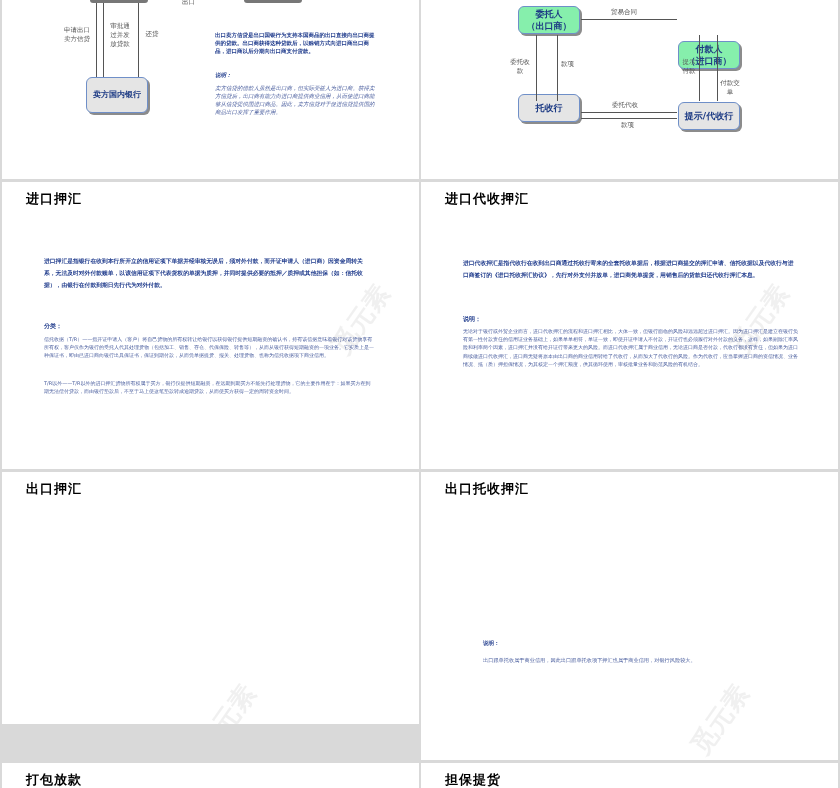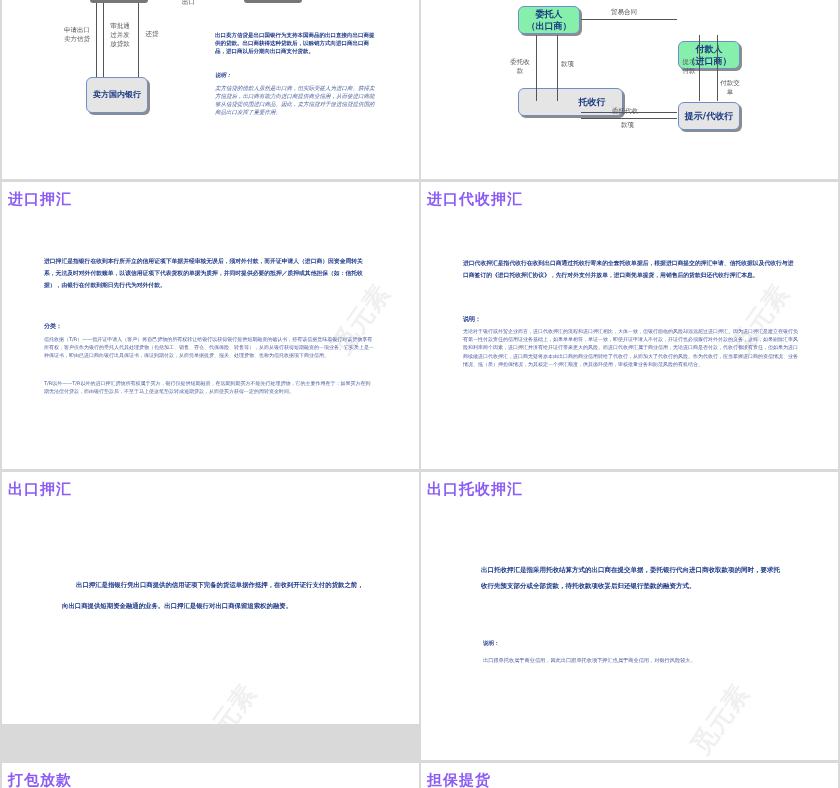--- a/index.html
+++ b/index.html
@@ -6,21 +6,21 @@
   body{width:840px;height:788px;background:#d9d9d9;position:relative;overflow:hidden;font-family:"DejaVu Sans","Liberation Sans",sans-serif;}
   .slide{position:absolute;background:#fff;overflow:hidden;}
   .s1{left:2px;top:0;width:417px;height:179px;}
   .s2{left:421px;top:0;width:417px;height:179px;}
   .s3{left:2px;top:182px;width:417px;height:287px;}
   .s4{left:421px;top:182px;width:417px;height:287px;}
   .s5{left:2px;top:472px;width:417px;height:252px;}
   .s6{left:421px;top:472px;width:417px;height:288px;}
   .s7{left:2px;top:763px;width:417px;height:30px;}
   .s8{left:421px;top:763px;width:417px;height:30px;}
-  .title{position:absolute;left:6px;top:8px;font-size:15px;font-weight:bold;color:#8b5cf6;letter-spacing:1px;}
+  .title{position:absolute;left:24px;top:8px;font-size:13px;font-weight:bold;color:#000000;letter-spacing:1px;}
   .s7 .title,.s8 .title{top:8px;}
   .body-text{position:absolute;color:#1f3b8c;font-weight:bold;}
   .small{color:#4a5e9e;font-weight:normal;}
   .box{position:absolute;border-radius:6px;border:1px solid #6f8fc8;box-shadow:2px 2px 0 #8c8c8c;display:flex;align-items:center;justify-content:center;flex-direction:column;color:#1c3a84;font-weight:bold;font-size:9px;line-height:12px;text-align:center;}
   .box.light{background:#86efac;}
   .box.mid{background:#e5e5e5;}
   .line-v{position:absolute;width:1px;background:#555;}
   .line-h{position:absolute;height:1px;background:#555;}
   .lbl{position:absolute;font-size:6.5px;color:#555;line-height:9px;text-align:center;}
   .watermark{position:absolute;font-size:26px;color:rgba(0,0,0,0.06);transform:rotate(-55deg);font-weight:bold;white-space:nowrap;pointer-events:none;}
@@ -49,39 +49,39 @@
 
 <div class="slide s2">
   <div class="box light" style="left:97px;top:6px;width:60px;height:26px;">
     <span>委托人</span>
     <span>（出口商）</span>
   </div>
   <div class="box light" style="left:257px;top:6px;width:60px;height:26px;margin-top:35px;">
     <span>付款人</span>
     <span>（进口商）</span>
   </div>
-  <div class="box mid" style="left:97px;top:88px;width:60px;height:26px;padding-left:43px;">
+  <div class="box mid" style="left:97px;top:94px;width:60px;height:26px;">
     <span>托收行</span>
   </div>
   <div class="box mid" style="left:257px;top:102px;width:60px;height:26px;">
     <span>提示/代收行</span>
   </div>
   <div class="line-h" style="left:160px;top:19px;width:96px;"></div>
   <div class="lbl" style="left:190px;top:8px;">贸易合同</div>
   <div class="line-v" style="left:115px;top:35px;height:66px;"></div>
   <div class="line-v" style="left:136px;top:35px;height:66px;"></div>
   <div class="lbl" style="left:88px;top:58px;width:22px;">委托收款</div>
   <div class="lbl" style="left:140px;top:60px;">款项</div>
   <div class="line-v" style="left:278px;top:35px;height:66px;"></div>
   <div class="line-v" style="left:296px;top:35px;height:66px;"></div>
   <div class="lbl" style="left:261px;top:58px;width:14px;">提示付款</div>
   <div class="lbl" style="left:298px;top:60px;width:22px;margin-top:19px;">付款交单</div>
   <div class="line-h" style="left:160px;top:112px;width:96px;"></div>
   <div class="line-h" style="left:160px;top:118px;width:96px;"></div>
-  <div class="lbl" style="left:191px;top:107px;">委托代收</div>
+  <div class="lbl" style="left:191px;top:101px;">委托代收</div>
   <div class="lbl" style="left:200px;top:121px;">款项</div>
 </div>
 
 <div class="slide s3">
   <div class="title">进口押汇</div>
   <div class="body-text" style="left:42px;top:73px;width:330px;font-size:5.8px;line-height:12px;">进口押汇是指银行在收到本行所开立的信用证项下单据并经审核无误后，须对外付款，而开证申请人（进口商）因资金周转关系，无法及时对外付款赎单，以该信用证项下代表货权的单据为质押，并同时提供必要的抵押／质押或其他担保（如：信托收据），由银行在付款到期日先行代为对外付款。</div>
   <div class="body-text" style="left:42px;top:140px;font-size:6px;">分类：</div>
   <div class="body-text small" style="left:42px;top:153px;width:330px;font-size:5px;line-height:8px;">信托收据（T/R）——指开证申请人（客户）将自己货物的所有权转让给银行以获得银行提供短期融资的确认书，持有该信据意味着银行对该货物享有所有权，客户仅作为银行的受托人代其处理货物（包括加工、销售、存仓、代保保险、转售等），从而从银行获得短期融资的一项业务。它实质上是一种保证书，即由已进口商向银行出具保证书，保证到期付款，从而凭单据提货、报关、处理货物、也称为信托收据项下商业信用。</div>
   <div class="body-text small" style="left:42px;top:197px;width:330px;font-size:5px;line-height:8px;">T/R以外——T/R以外的进口押汇货物所有权属于买方，银行仅提供短期融资，在远期到期买方不能先行处理货物，它的主要作用在于：如果买方在到期无法偿付贷款，而由银行垫款后，不至于马上使这笔垫款转成逾期贷款，从而使买方获得一定的周转资金时间。</div>
   <div class="watermark" style="left:320px;top:120px;">觅元素</div>
@@ -90,27 +90,25 @@
 <div class="slide s4">
   <div class="title">进口代收押汇</div>
   <div class="body-text" style="left:42px;top:75px;width:335px;font-size:5.8px;line-height:12px;">进口代收押汇是指代收行在收到出口商通过托收行寄来的全套托收单据后，根据进口商提交的押汇申请、信托收据以及代收行与进口商签订的《进口托收押汇协议》，先行对外支付并放单，进口商凭单提货，用销售后的货款归还代收行押汇本息。</div>
   <div class="body-text" style="left:42px;top:133px;font-size:6px;">说明：</div>
   <div class="body-text small" style="left:42px;top:145px;width:335px;font-size:5px;line-height:8.2px;">无论对于银行或外贸企业而言，进口代收押汇的流程和进口押汇相比，大体一致，但银行面临的风险却远远超过进口押汇。因为进口押汇是建立在银行负有第一性付款责任的信用证业务基础上，如果单单相符，单证一致，即使开证申请人不付款，开证行也必须履行对外付款的义务，这样，如果剔除汇率风险和利率两个因素，进口押汇并没有给开证行带来更大的风险。而进口代收押汇属于商业信用，无论进口商是否付款，代收行都没有责任，但如果为进口商续做进口代收押汇，进口商无疑将原本由出口商的商业信用转给了代收行，从而加大了代收行的风险。作为代收行，应当掌握进口商的资信情况、业务情况、抵（质）押担保情况，为其核定一个押汇额度，供其循环使用，审核批量业务和防范风险的有机结合。</div>
   <div class="watermark" style="left:300px;top:120px;">觅元素</div>
 </div>
 
 <div class="slide s5">
   <div class="title">出口押汇</div>
-  <div class="body-text" style="left:60px;top:103px;width:305px;font-size:6.4px;line-height:21px;text-indent:14px;">出口押汇是指银行凭出口商提供的信用证项下完备的货运单据作抵押，在收到开证行支付的货款之前，向出口商提供短期资金融通的业务。出口押汇是银行对出口商保留追索权的融资。</div>
   <div class="watermark" style="left:186px;top:230px;">觅元素</div>
 </div>
 
 <div class="slide s6">
   <div class="title">出口托收押汇</div>
-  <div class="body-text" style="left:60px;top:90px;width:305px;font-size:6.5px;line-height:16px;">出口托收押汇是指采用托收结算方式的出口商在提交单据，委托银行代向进口商收取款项的同时，要求托收行先预支部分或全部货款，待托收款项收妥后归还银行垫款的融资方式。</div>
   <div class="body-text" style="left:62px;top:168px;font-size:5.5px;">说明：</div>
   <div class="body-text small" style="left:62px;top:185px;width:310px;font-size:5.2px;">出口跟单托收属于商业信用，因此出口跟单托收项下押汇也属于商业信用，对银行风险较大。</div>
   <div class="watermark" style="left:260px;top:230px;">觅元素</div>
 </div>
 
 <div class="slide s7">
   <div class="title">打包放款</div>
 </div>
 <div class="slide s8">
   <div class="title">担保提货</div>

